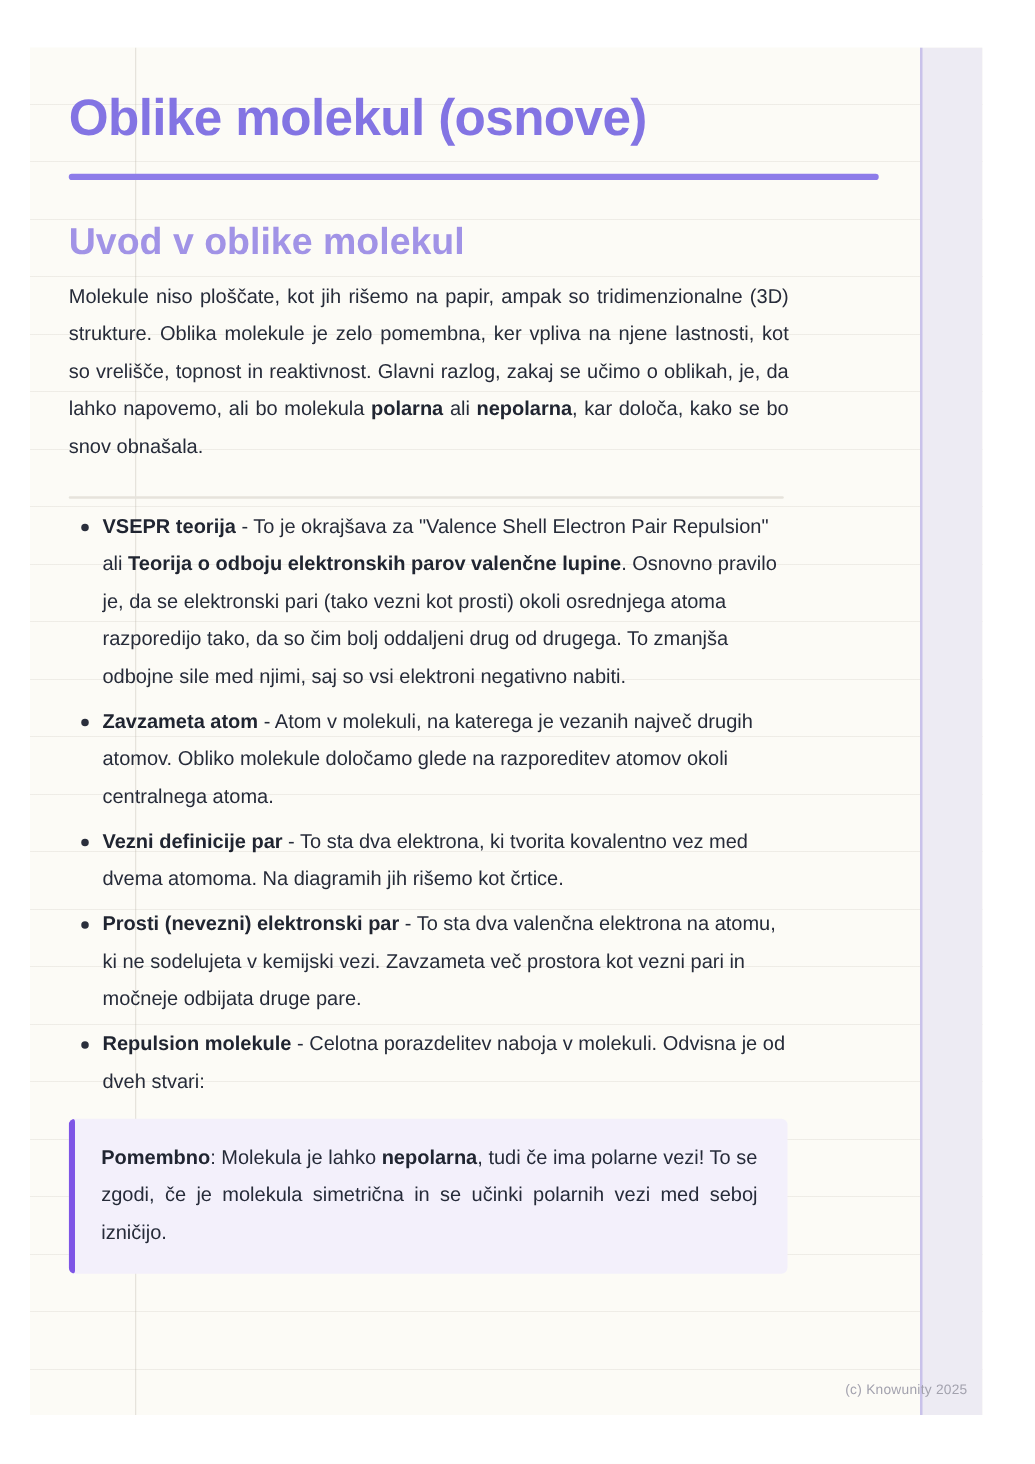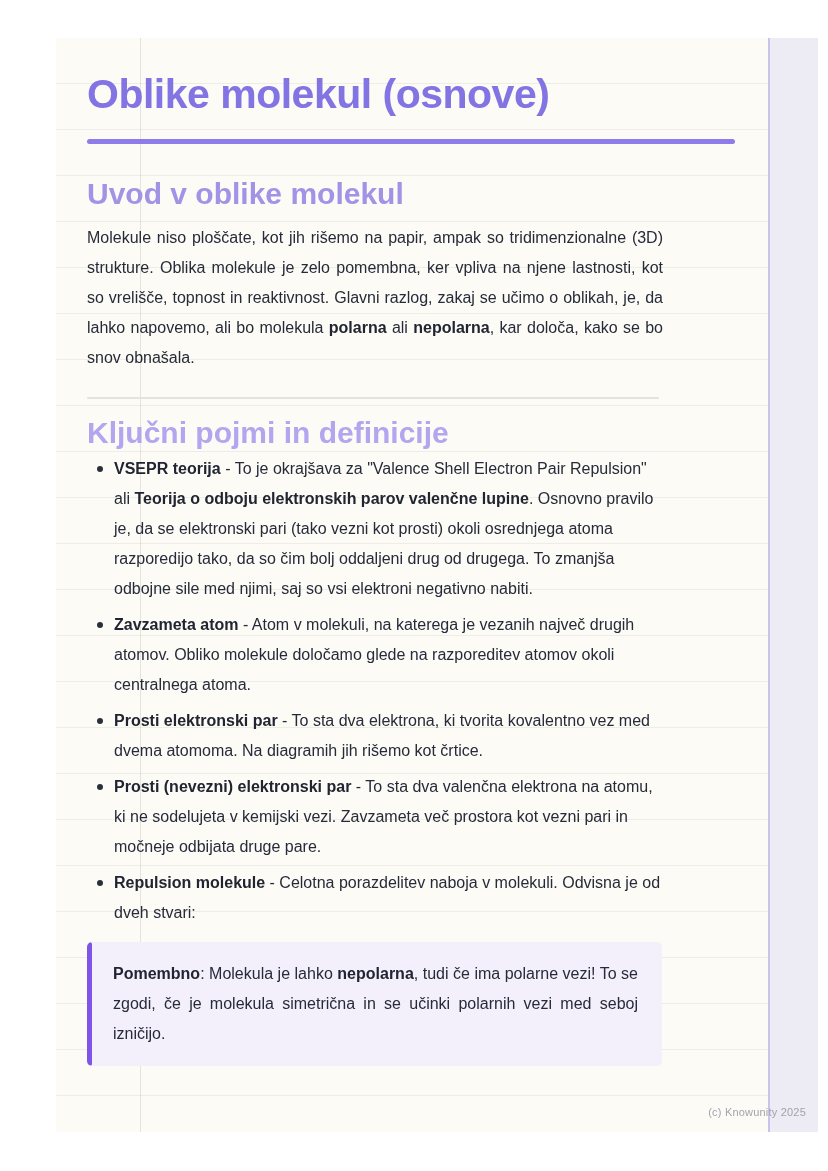--- a/index.html
+++ b/index.html
@@ -16,21 +16,21 @@
   html,body{width:828px;height:1171px;overflow:hidden;}
   body{
     background:#ffffff;
     font-family:"Liberation Sans","DejaVu Sans",sans-serif;
     color:var(--body-text);
     position:relative;
   }
   
   .page{
     position:absolute;
-    left:56px;top:38px;
+    left:24px;top:38px;
     width:762px;height:1094px;
     background-color:var(--page-bg);
     background-image:repeating-linear-gradient(
       to bottom, transparent 0 45px, rgba(200,195,186,0.26) 45px 46px);
     padding:34px 0 0 31px;
     overflow:hidden;
   }
   .margin-rule{
     position:absolute;left:84px;top:0;bottom:0;width:1px;
     background:rgba(182,176,166,0.32);
@@ -113,34 +113,33 @@
     <h1 class="doc-title">Oblike molekul (osnove)</h1>
 
     <div class="title-rule"></div>
 
     <h2 class="sec intro">Uvod v oblike molekul</h2>
 
     <p class="lead body-text"><span>Molekule niso ploščate, kot jih rišemo na papir, ampak so tridimenzionalne (3D) strukture. Oblika molekule je zelo pomembna, ker vpliva na njene lastnosti, kot so vrelišče, topnost in reaktivnost. Glavni razlog, zakaj se učimo o oblikah, je, da lahko napovemo, ali bo molekula </span><b>polarna</b><span> ali </span><b>nepolarna</b><span>, kar določa, kako se bo snov obnašala.</span></p>
 
     <div class="divider"></div>
 
-    <h2 class="sec terms">Ključni pojmi in definicije</h2>
 
     <ul class="kt">
       <li>
         <span class="dot"></span>
         <span class="body-text"><b>VSEPR teorija</b><span> - To je okrajšava za "Valence Shell Electron Pair Repulsion" ali </span><b>Teorija o odboju elektronskih parov valenčne lupine</b><span>. Osnovno pravilo je, da se elektronski pari (tako vezni kot prosti) okoli osrednjega atoma razporedijo tako, da so čim bolj oddaljeni drug od drugega. To zmanjša odbojne sile med njimi, saj so vsi elektroni negativno nabiti.</span></span>
       </li>
       <li>
         <span class="dot"></span>
         <span class="body-text"><b>Zavzameta atom</b><span> - Atom v molekuli, na katerega je vezanih največ drugih atomov. Obliko molekule določamo glede na razporeditev atomov okoli centralnega atoma.</span></span>
       </li>
       <li>
         <span class="dot"></span>
-        <span class="body-text"><b>Prosti elektronski par</b><span> - To sta dva elektrona, ki tvorita kovalentno vez med dvema atomoma. Na diagramih jih rišemo kot črtice.</span></span>
+        <span class="body-text"><b>Vezni definicije par</b><span> - To sta dva elektrona, ki tvorita kovalentno vez med dvema atomoma. Na diagramih jih rišemo kot črtice.</span></span>
       </li>
       <li>
         <span class="dot"></span>
         <span class="body-text"><b>Prosti (nevezni) elektronski par</b><span> - To sta dva valenčna elektrona na atomu, ki ne sodelujeta v kemijski vezi. Zavzameta več prostora kot vezni pari in močneje odbijata druge pare.</span></span>
       </li>
       <li>
         <span class="dot"></span>
         <span class="body-text"><b>Repulsion molekule</b><span> - Celotna porazdelitev naboja v molekuli. Odvisna je od dveh stvari:</span></span>
         <ul class="nested">
           <li>

